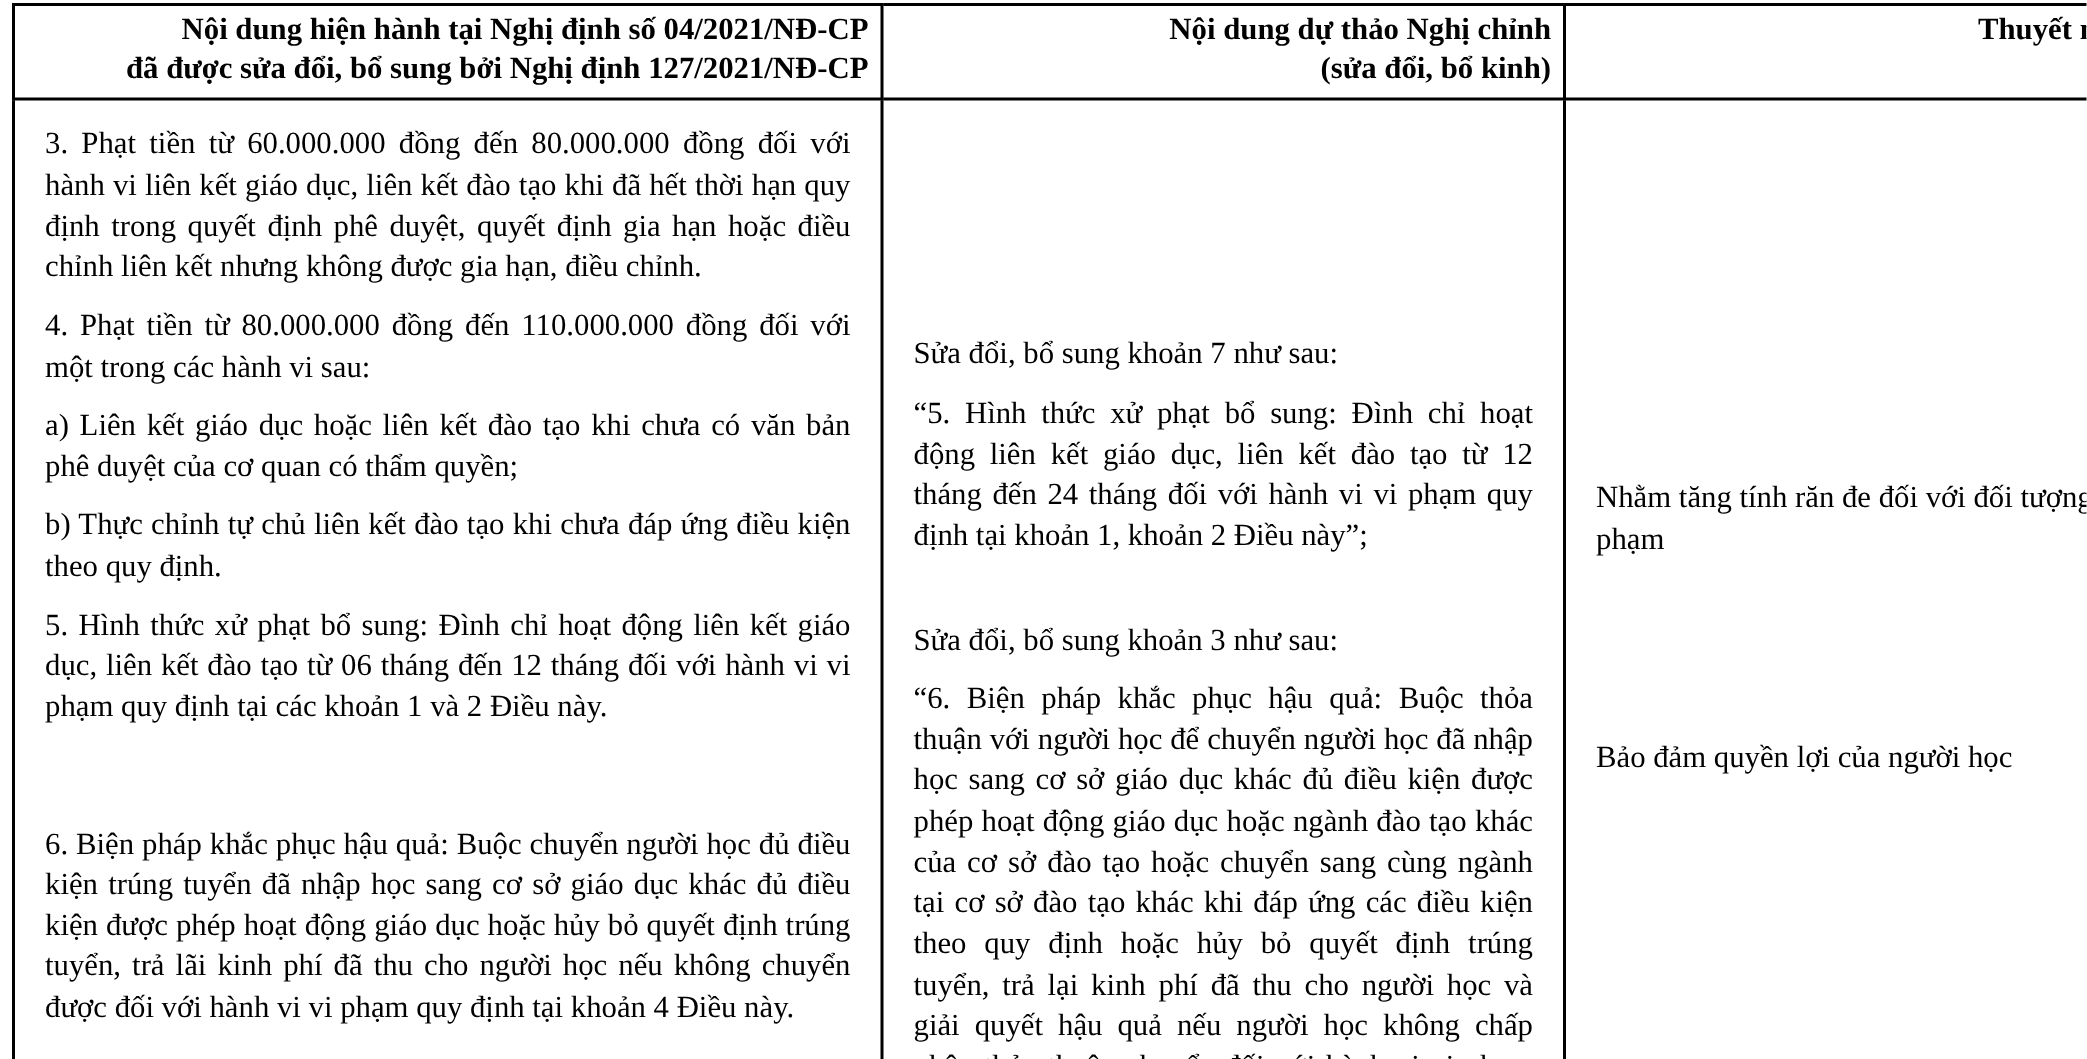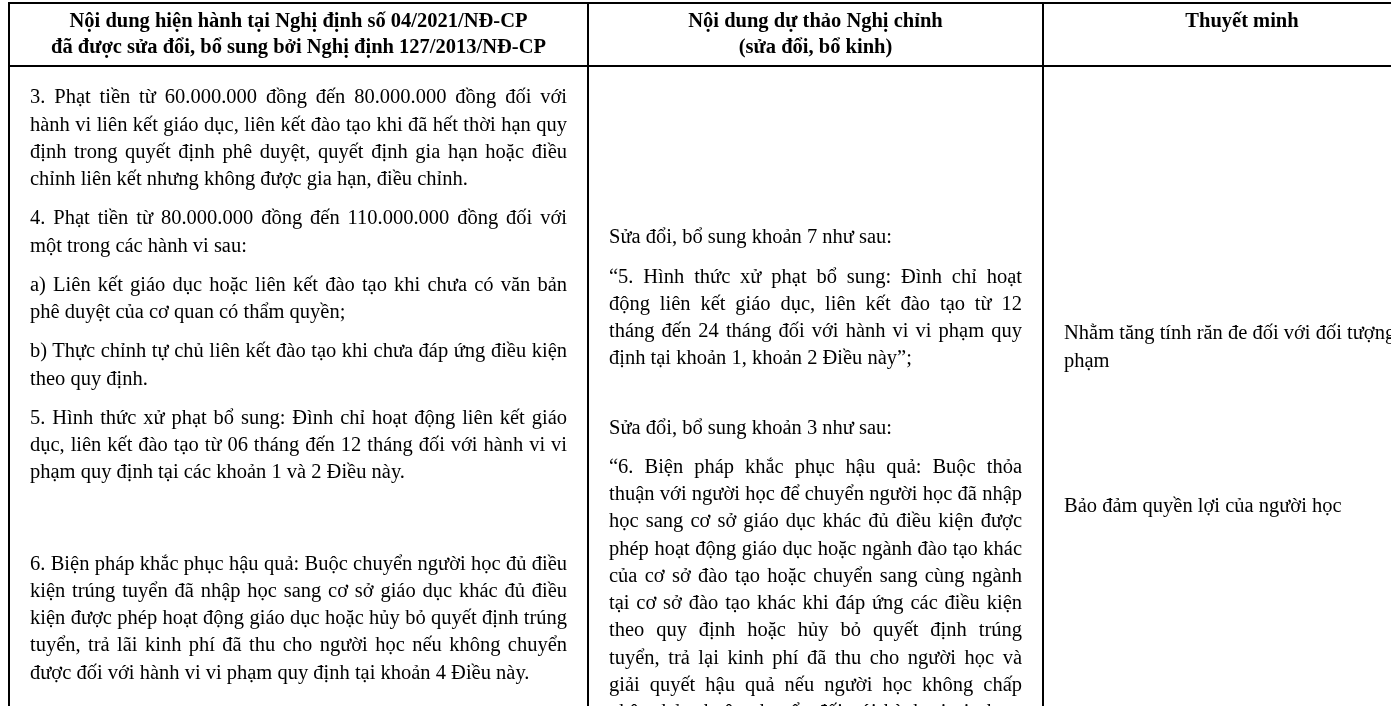--- a/index.html
+++ b/index.html
@@ -26,21 +26,21 @@
     margin-left: 8px;
     margin-top: 2px;
     table-layout: fixed;
   }
   table.doc-table td, table.doc-table th {
     border: 2px solid #000000;
     vertical-align: top;
     padding: 4px 8px 6px 8px;
   }
   thead th {
-    text-align: center;
+    text-align: right;
     font-weight: bold;
     font-size: 20.5px;
     line-height: 1.25;
     padding-top: 6px;
     padding-bottom: 6px;
   }
   .col1 { width: 561px; }
   .col2 { width: 437px; }
   .col3 { width: 380px; }
   td.body-cell {
@@ -64,21 +64,21 @@
 </style>
 </head>
 <body>
 
 <div class="page">
   <table class="doc-table">
     <thead>
       <tr>
         <th class="col1">
           <div>Nội dung hiện hành tại Nghị định số 04/2021/NĐ-CP</div>
-          <div>đã được sửa đổi, bổ sung bởi Nghị định 127/2013/NĐ-CP</div>
+          <div>đã được sửa đổi, bổ sung bởi Nghị định 127/2021/NĐ-CP</div>
         </th>
         <th class="col2">
           <div>Nội dung dự thảo Nghị chỉnh</div>
           <div>(sửa đổi, bổ kinh)</div>
         </th>
         <th class="col3">
           <div>Thuyết minh</div>
         </th>
       </tr>
     </thead>

